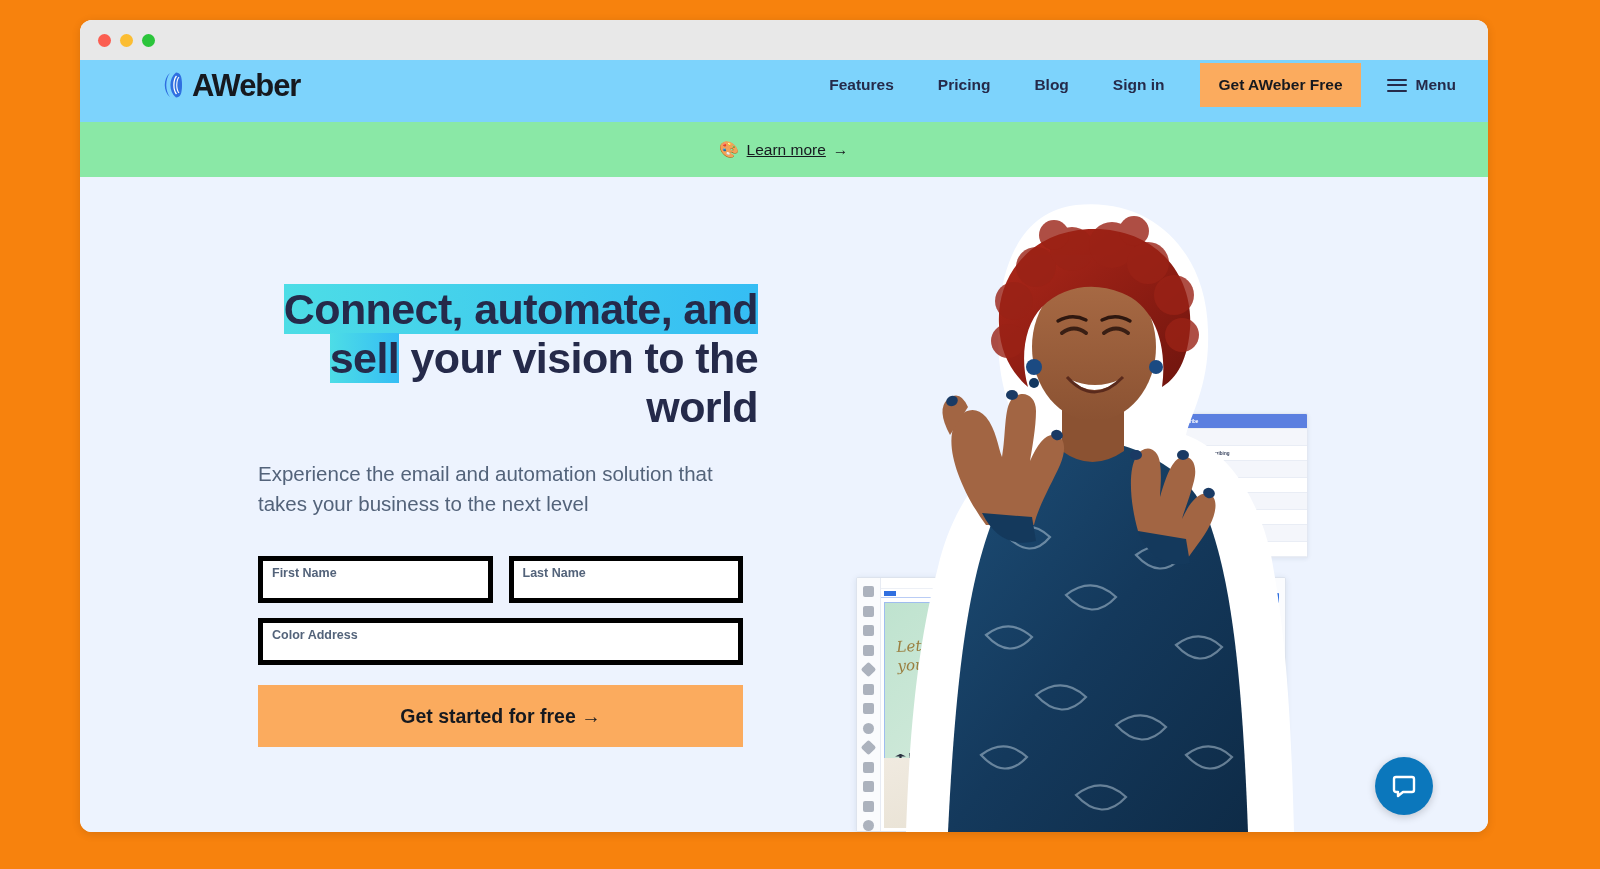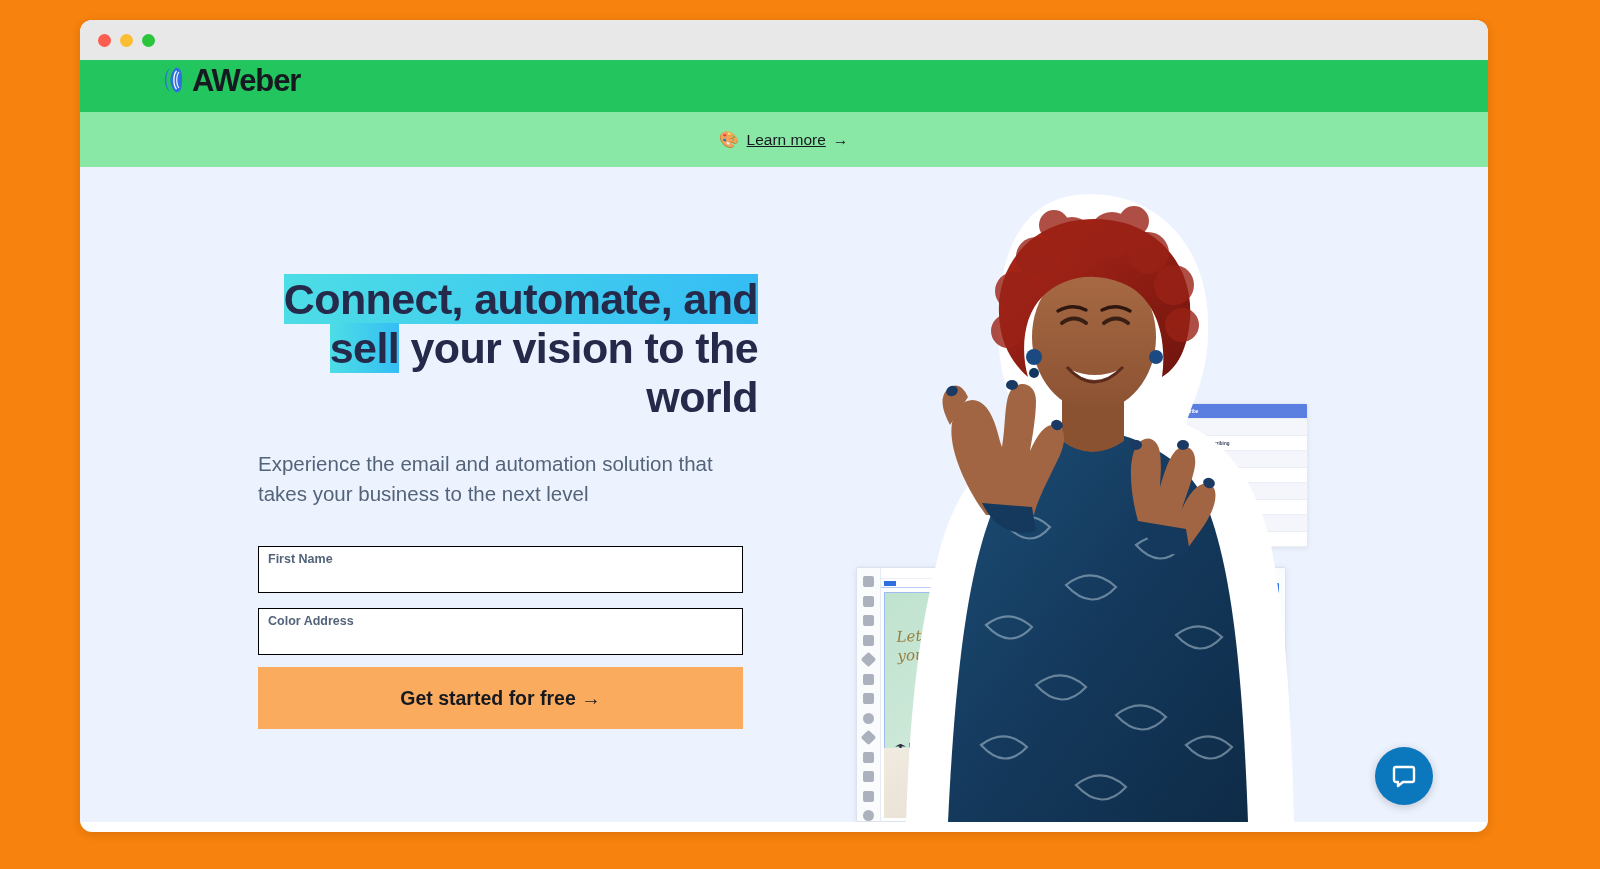--- a/index.html
+++ b/index.html
@@ -25,21 +25,21 @@
     height: 40px; background: #E8E8E8;
     display: flex; align-items: center; padding-left: 18px; gap: 9px;
   }
   .dot { width: 13px; height: 13px; border-radius: 50%; }
   .dot.red    { background: #FB5E51; }
   .dot.yellow { background: #FBBD32; }
   .dot.green  { background: #2BC53B; }
 
   
   .nav {
-    height: 52px; background: #22c55e;
+    height: 62px; background: #7dd3fc;
     display: flex; align-items: center;
     padding: 0 32px 12px 80px;
   }
   .logo { display: flex; align-items: center; gap: 2px; }
   .logo-mark { width: 30px; height: 30px; display: block; }
   .logo-text {
     font-size: 31px; font-weight: 700; color: #16191F;
     letter-spacing: -1.1px; line-height: 1;
   }
   .nav-right {
@@ -94,37 +94,37 @@
     padding: 1px 0;
   }
   .subhead {
     margin-top: 27px; font-size: 20.5px; line-height: 1.45;
     color: #53637A; font-weight: 400; max-width: 480px;
   }
   .form { margin-top: 38px; width: 485px; }
   .row { display: flex; gap: 16px; }
   .field {
     position: relative; background: #fff;
-    border: 1px solid #000000; height: 47px; flex: 1;
+    border: 5px solid #000000; height: 47px; flex: 1;
   }
   .field.wide { width: 100%; margin-top: 15px; }
   .field-label {
     position: absolute; left: 9px; top: 5px;
     font-size: 12.5px; color: #53637A; font-weight: 700;
     pointer-events: none;
   }
   .field input {
     position: absolute; left: 0; bottom: 0;
     width: 100%; height: 26px;
     border: none; outline: none; background: transparent;
     padding: 0 9px; font-size: 14px; color: #252A4A;
     font-family: "Liberation Sans", sans-serif;
   }
   .submit {
-    margin-top: 12px; width: 485px; height: 62px;
+    margin-top: 20px; width: 485px; height: 62px;
     background: #FBAB5E; border: none; cursor: pointer;
     font-size: 19.5px; font-weight: 700; color: #16191F;
     font-family: "Liberation Sans", sans-serif;
   }
 
   
   .hero-art { position: absolute; right: 0; top: 0; width: 640px; height: 655px; }
 
   
   .workflow {
@@ -274,39 +274,58 @@
       <div class="logo">
         <svg class="logo-mark" viewBox="0 0 30 30">
           <path d="M10 3 C3 8 3 22 10 27 C5 21 5 9 10 3 Z" fill="#2F6FE0"></path>
           <path d="M16 2.5 C8.5 8 8.5 22 16 27.5 C20 27.5 22 24 22 15 C22 6 20 2.5 16 2.5 Z" fill="#2F6FE0"></path>
           <path d="M16.5 6 C13 10 13 20 16.5 24" stroke="#fff" stroke-width="1.3" fill="none"></path>
           <path d="M19 7 C16 10.5 16 19.5 19 23" stroke="#fff" stroke-width="1.1" fill="none"></path>
         </svg>
         <span class="logo-text">AWeber</span>
       </div>
 
+      <div class="nav-right">
+        <span class="nav-link">Features</span>
+        <span class="nav-link">Pricing</span>
+        <span class="nav-link">Blog</span>
+        <span class="nav-link">Sign in</span>
+        <span class="nav-cta">Get AWeber Free</span>
+        <span class="menu-btn">
+          <span class="hamburger">
+              <i></i>
+              <i></i>
+              <i></i>
+            </span>
+          <span class="menu-label">Menu</span>
+        </span>
+      </div>
     </div>
 
     <div class="announce">
       <span class="announce-emoji">🎨</span>
       <span class="announce-link">Learn more</span>
       <span class="announce-arrow">→</span>
     </div>
 
     <div class="hero">
 
       <div class="hero-left">
         <h1 class="headline"><span class="hl">Connect, automate, and sell</span><span> your vision to the world</span></h1>
 
         <p class="subhead">Experience the email and automation solution that takes your business to the next level</p>
 
         <form class="form">
           <div class="row">
             <div class="field">
               <span class="field-label">First Name</span>
+              <input type="text" value="" placeholder="" style="">
+            </div>
+            <div class="field">
+              <span class="field-label">Last Name</span>
               <input type="text" value="" placeholder="" style="">
             </div>
           </div>
           <div class="field wide">
             <span class="field-label">Color Address</span>
             <input type="text" value="" placeholder="" style="">
           </div>
           <button class="submit">Get started for free  →</button>
         </form>
       </div>

